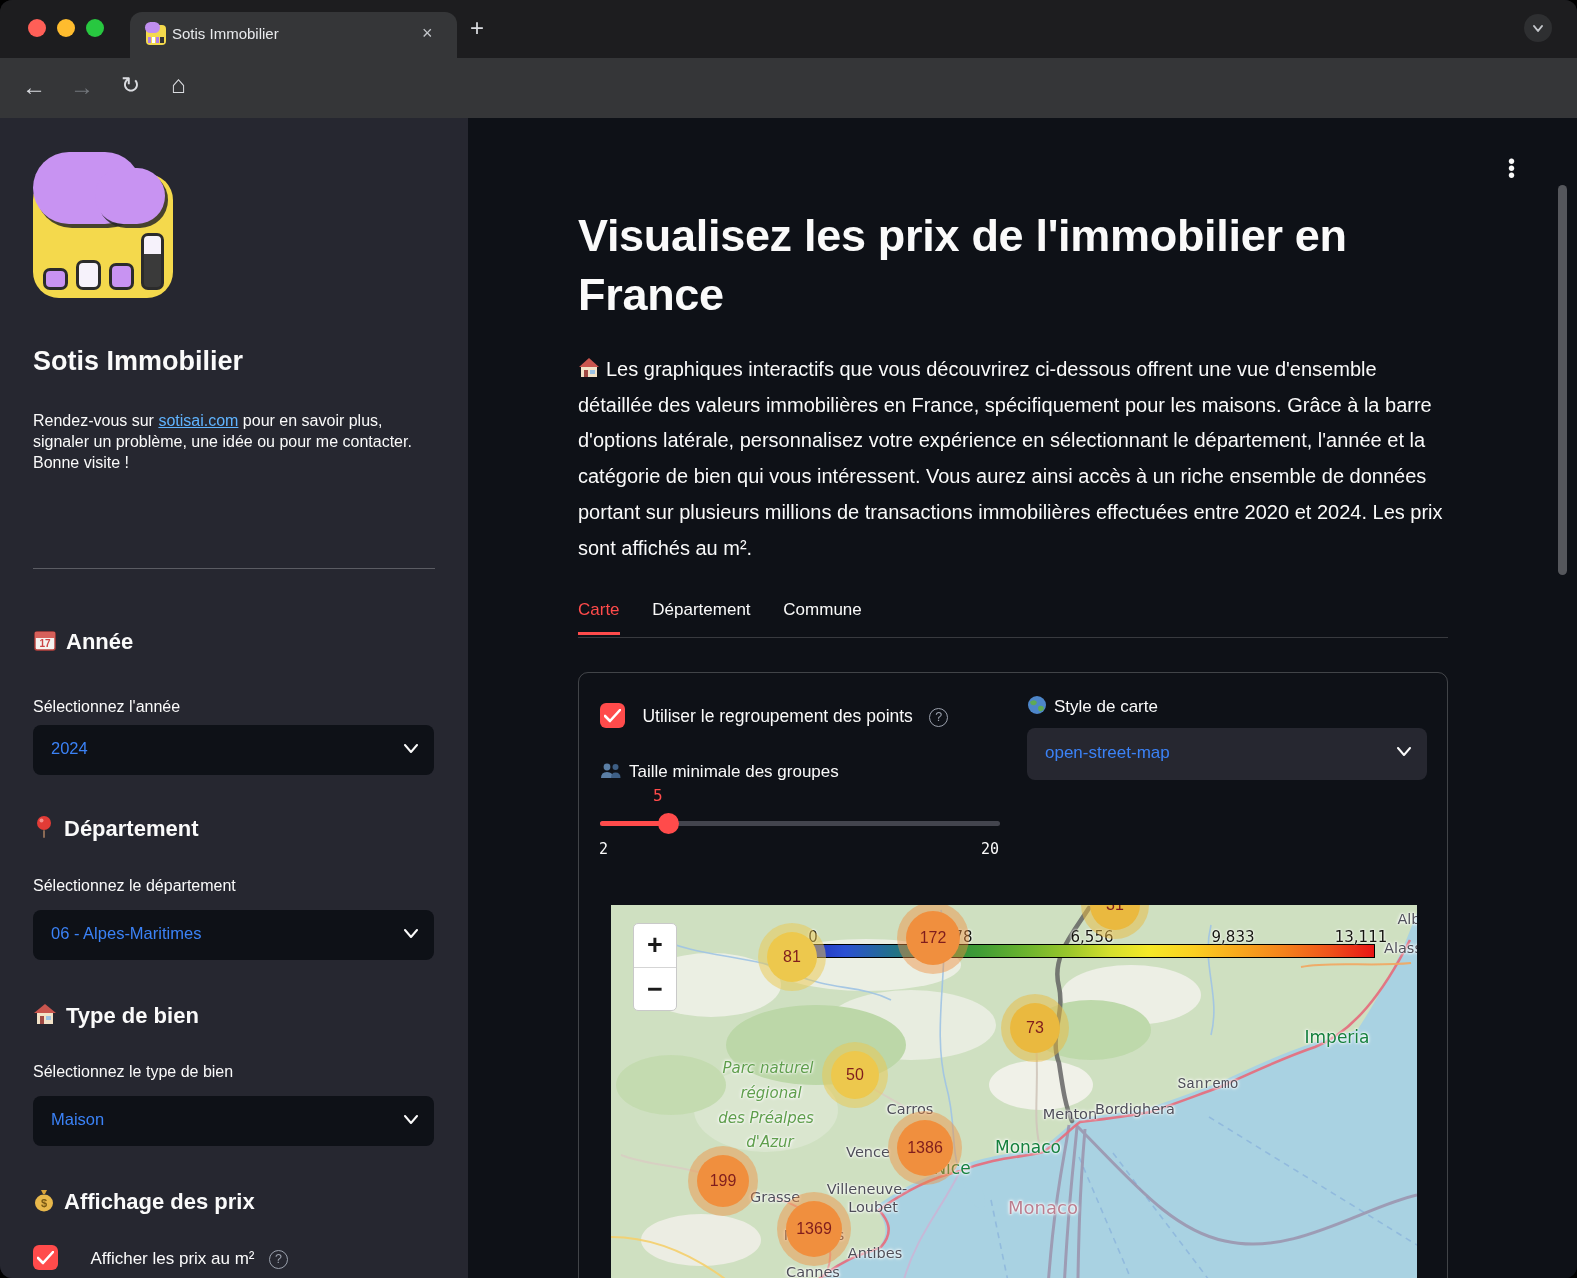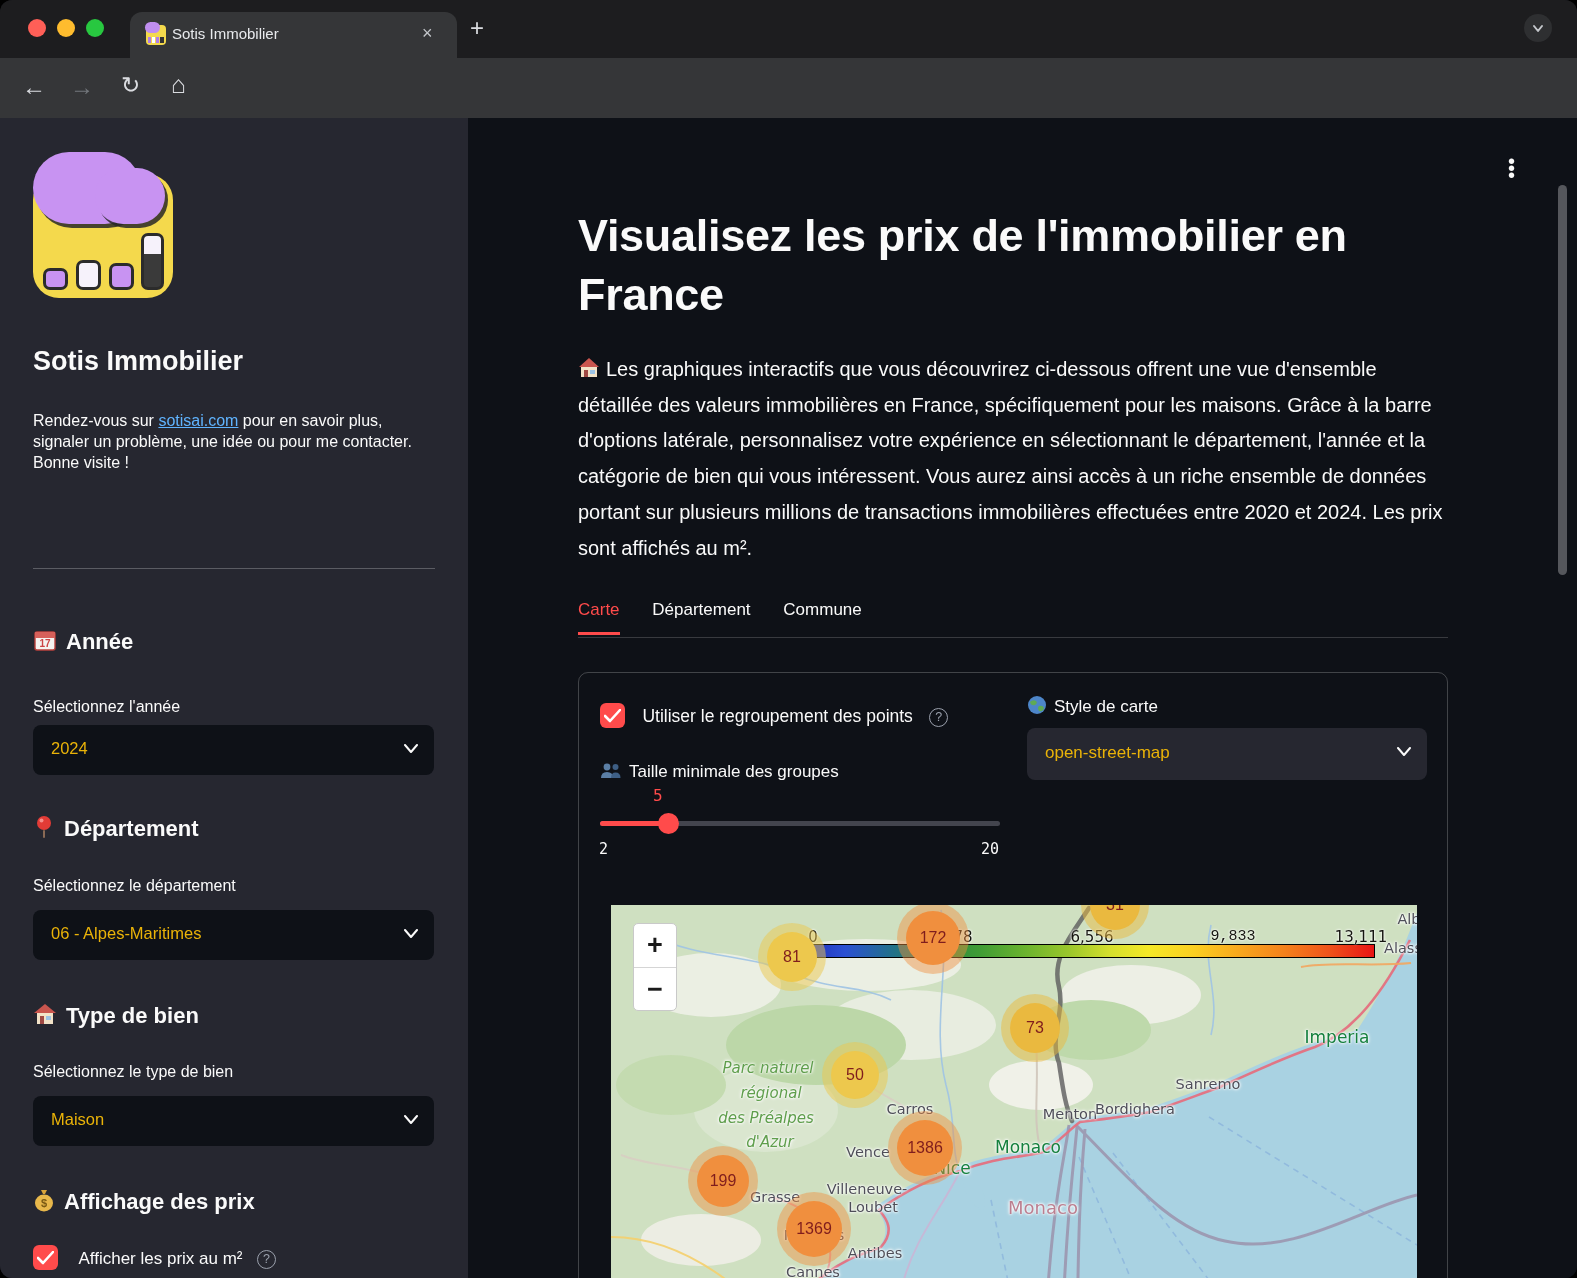--- a/index.html
+++ b/index.html
@@ -30,21 +30,21 @@
 
   
   #logo { position:absolute; left:33px; top:34px; width:140px; height:146px; }
   #logo .sq { position:absolute; left:0; top:22px; width:140px; height:124px; background:#f4d94c; border-radius:26px; }
   #logo .c1 { position:absolute; left:0; top:0; width:108px; height:72px; background:#c893f2; border-radius:38px; box-shadow:3px 4px 0 rgba(40,40,40,.85); }
   #logo .c2 { position:absolute; left:62px; top:16px; width:70px; height:56px; background:#c893f2; border-radius:32px; box-shadow:3px 4px 0 rgba(40,40,40,.85); }
   #logo .bar { position:absolute; bottom:8px; border:3px solid #2b2b2b; border-radius:7px; }
   .sb-h2 { font-size:22px; font-weight:bold; color:#fafafa; }
   .sb-label { font-size:16px; color:#fafafa; }
   .sb-select { position:absolute; left:33px; width:401px; height:50px; background:#0e1117; border-radius:8px; cursor:pointer; }
-  .sb-select .val, .m-select .val { position:absolute; left:18px; top:14px; font-size:16.5px; color:#eab308; }
+  .sb-select .val, .m-select .val { position:absolute; left:18px; top:14px; font-size:16.5px; color:#3b82f6; }
   .chev { position:absolute; right:16px; top:19px; width:14px; height:10px; }
   .divider { position:absolute; left:33px; top:450px; width:402px; border-top:1px solid rgba(250,250,250,.25); }
   .link { color:#60b4ff; text-decoration:underline; cursor:pointer; }
   .icon-emoji { display:inline-block; vertical-align:-3px; margin-right:9px; }
 
   
   .cb { width:25px; height:25px; background:#ff4b4b; border-radius:6px; display:inline-block; position:relative; cursor:pointer; }
   .cb svg { position:absolute; left:4px; top:6px; }
   .help { display:inline-block; width:19px; height:19px; border:1.6px solid #9aa0ac; border-radius:50%; color:#9aa0ac; font-size:12.5px; text-align:center; line-height:17px; }
 
@@ -221,21 +221,21 @@
       <span class="icon-emoji"><svg width="22" height="24">
             <path d="M8 2 h6 l-2 4 h-2 z" fill="#d9a43a"></path>
             <ellipse cx="11" cy="15" rx="9" ry="8.5" fill="#e8b84b"></ellipse>
             <text x="11" y="19" font-size="11" text-anchor="middle" fill="#7a5a14" font-weight="bold">$</text>
           </svg></span><span>Affichage des prix</span>
     </div>
     <div class="abs" style="left:33px;top:1127px">
       <span class="cb"><svg width="17" height="14">
             <polyline points="1,7 6,12 16,1" fill="none" stroke="#fff" stroke-width="2.6" stroke-linecap="round" stroke-linejoin="round"></polyline>
           </svg></span>
-      <span style="font-size:17px;vertical-align:6px;margin-left:16px">Afficher les prix au m²</span>
+      <span style="font-size:17px;vertical-align:6px;margin-left:28px">Afficher les prix au m²</span>
       <span class="help" style="vertical-align:7px;margin-left:10px">?</span>
     </div>
   </div>
 
   <div id="main">
     <div id="menu-dots">•<br>•<br>•</div>
     <h1 id="page-title">Visualisez les prix de l'immobilier en France</h1>
 
     <div id="intro"><span class="icon-emoji" style="margin-right:6px"><svg width="22" height="22">
             <polygon points="11,1 21,10 1,10" fill="#c9554e"></polygon>
@@ -354,31 +354,31 @@
       <div id="zoomctl">
         <div class="zbtn">+</div>
         <div class="zbtn">−</div>
       </div>
 
       <div id="colorbar"></div>
       <div id="cbticks">
           <span class="cbtick" style="left: 202px;">0</span>
           <span class="cbtick" style="left: 340px;">3,278</span>
           <span class="cbtick" style="left: 481px;">6,556</span>
-          <span class="cbtick" style="left: 622px; font-family: Liberation Mono, monospace;">9,833</span>
+          <span class="cbtick" style="left: 622px;">9,833</span>
           <span class="cbtick" style="left: 750px;">13,111</span>
         </div>
 
       <div id="markers">
           <span class="place" style="left: 299px; top: 204px;">Carros</span>
           <span class="place" style="left: 257px; top: 247px;">Vence</span>
           <span class="place city" style="left: 341px; top: 263px;">Nice</span>
           <span class="place" style="left: 459px; top: 209px;">Menton</span>
           <span class="place" style="left: 524px; top: 204px;">Bordighera</span>
-          <span class="place" style="left: 597px; top: 179px;">Sanremo</span>
+          <span class="place" style="left: 597px; top: 179px; font-family: Liberation Mono, monospace;">Sanremo</span>
           <span class="place city" style="left: 726px; top: 132px;">Imperia</span>
           <span class="place" style="left: 164px; top: 292px;">Grasse</span>
           <span class="place" style="left: 256px; top: 284px;">Villeneuve-</span>
           <span class="place" style="left: 262px; top: 302px;">Loubet</span>
           <span class="place" style="left: 264px; top: 348px;">Antibes</span>
           <span class="place" style="left: 202px; top: 367px;">Cannes</span>
           <span class="place" style="left: 203px; top: 330px;">Mougins</span>
           <span class="place city" style="left: 417px; top: 242px;">Monaco</span>
           <span class="place sea" style="left: 432px; top: 302px;">Monaco</span>
           <span class="place" style="left: 798px; top: 14px;">Alb</span>

